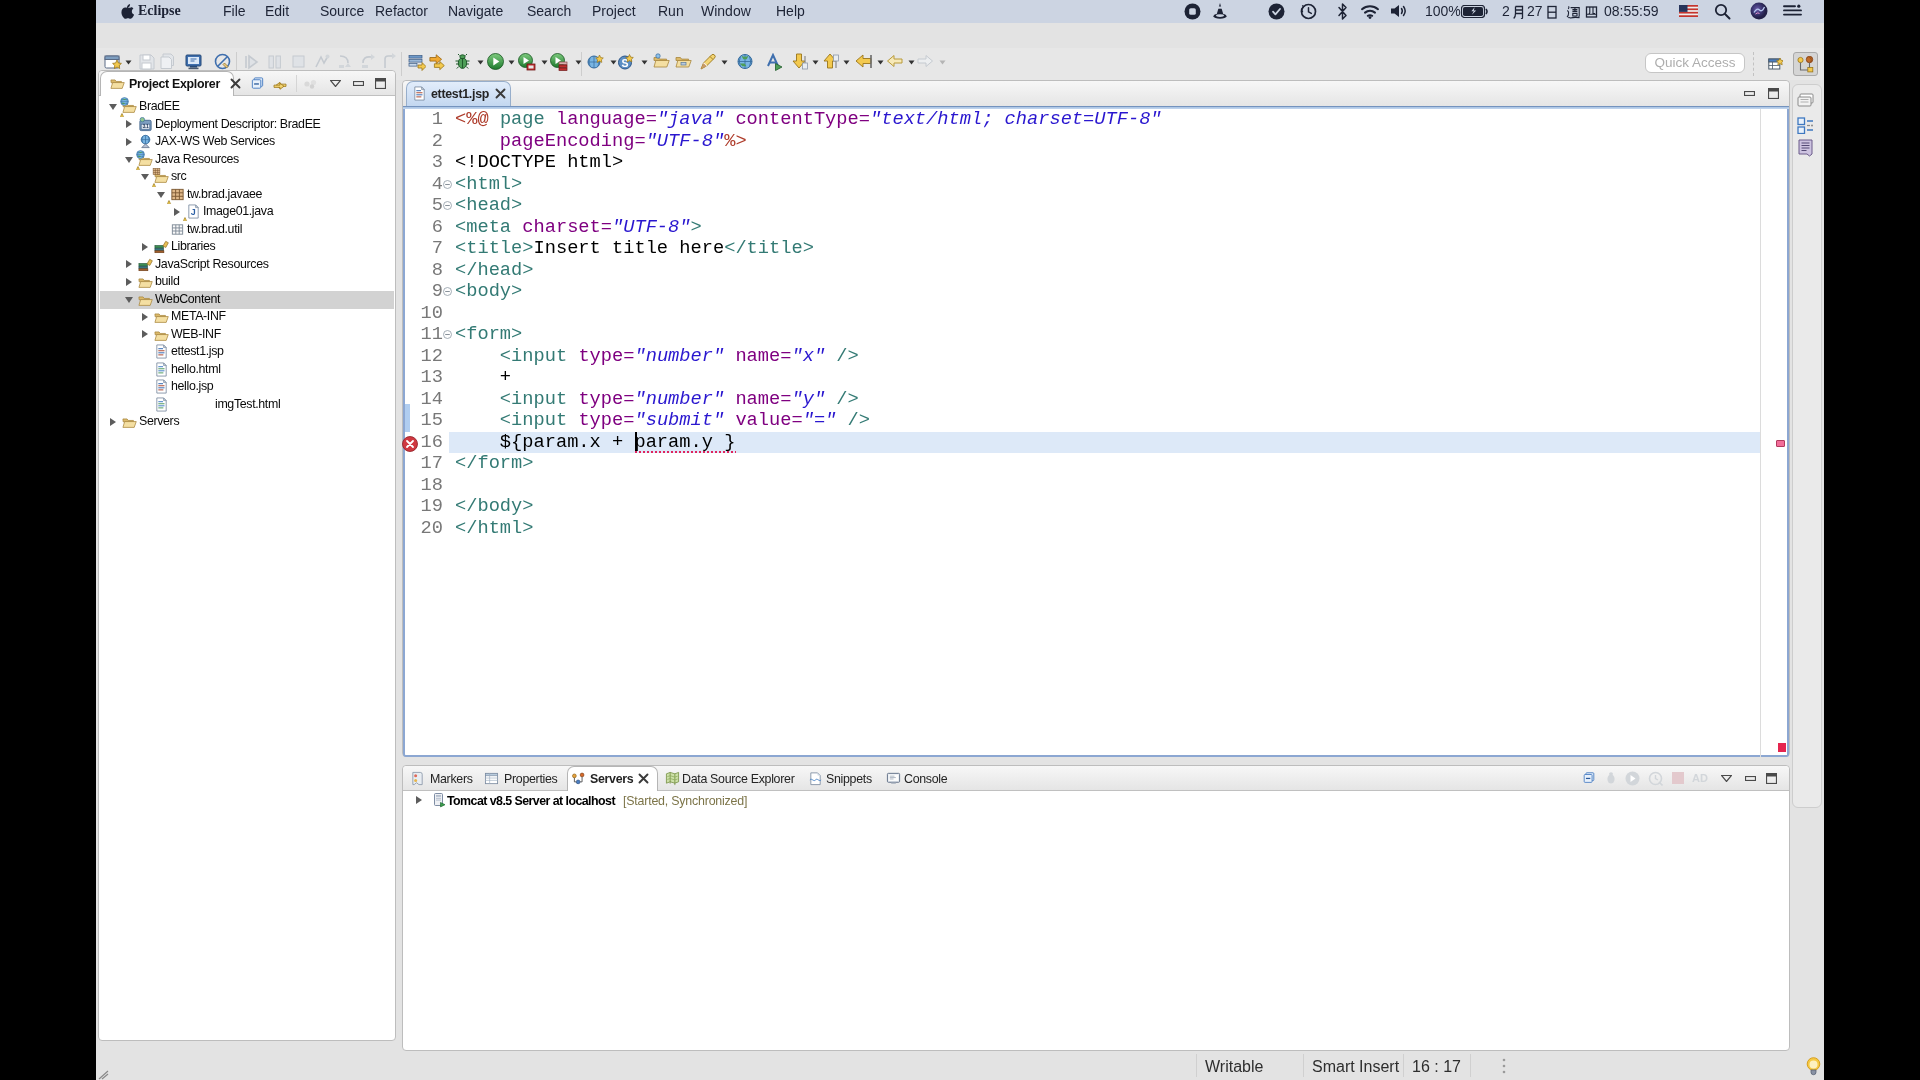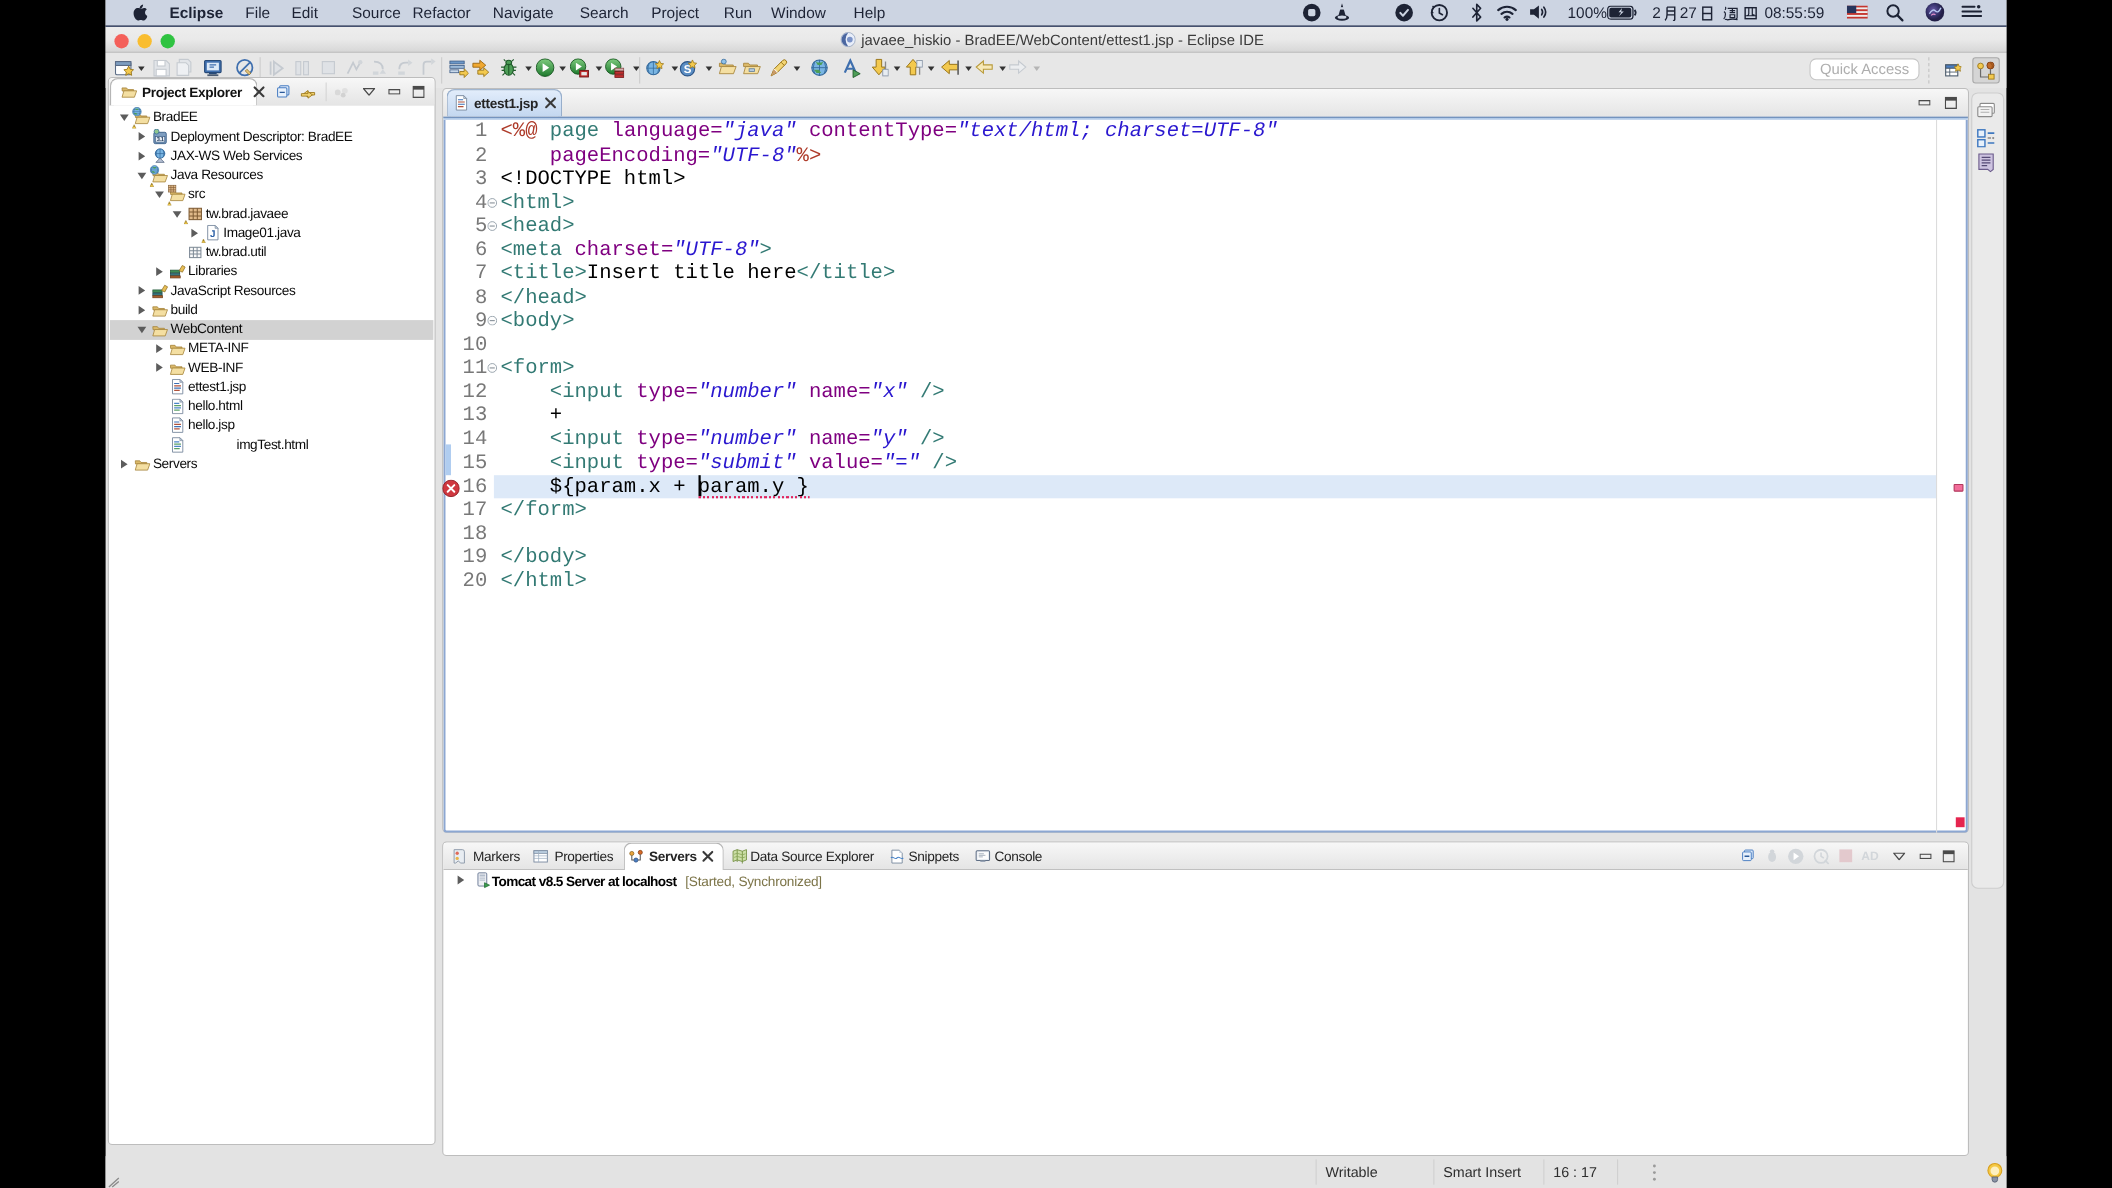--- a/index.html
+++ b/index.html
@@ -38,21 +38,21 @@
 
 pre, .mono { font-family:"Liberation Mono", monospace; }
 #edtop { position:absolute; left:0; top:25px; width:1386px; height:3px; background:linear-gradient(#7493be,#7493be 34%,#a9c3e3 34%,#c4d7ef); }
 #edbody { position:absolute; left:0; top:28px; width:1386px; height:648px; background:#fff;
   border-left:2px solid #8ca7d2; border-right:2px solid #8ca7d2; border-bottom:2px solid #8ca7d2; border-radius:0 0 3px 3px; }
 #lnums { position:absolute; left:2px; top:0px; width:36px; text-align:right; color:#787878; font-size:18.7px; line-height:21.5px; }
 #code  { position:absolute; left:50px; top:0px; font-size:18.7px; line-height:21.5px; color:#000; }
 .tg { color:#337a74; } .at { color:#7f0080; } .av { color:#2a17cf; font-style:italic; } .jd { color:#ae3b2a; }
 #curline { position:absolute; left:44px; height:21.5px; background:#dde9f8; }
 
-#statusbar { position:absolute; left:0; top:1051px; width:1728px; height:29px; background:#e3e3e3; font-size:13px; color:#2e2e2e;padding-left:44px; }
+#statusbar { position:absolute; left:0; top:1051px; width:1728px; height:29px; background:#e3e3e3; font-size:16px; color:#2e2e2e;padding-left:44px; }
 #statusbar .st { position:absolute; top:7px; }
 .vsep { position:absolute; top:3px; width:1px; height:23px; background:#d0d0d0; }
 
 #rstrip { position:absolute; left:1696px; top:84px; width:30px; height:724px; background:#eaeaea; border:1px solid #cdcdcd; border-radius:6px; }
 
 </style></head><body>
 <div id="screen">
 
 <svg width="0" height="0" style="position:absolute">
 <defs>
@@ -173,21 +173,21 @@
  <path d="M2 5.5 h6 V3 l4 4 -4 4 V8.5 h-6 z" fill="#f3d574" stroke="#9a7518" stroke-width="0.9" transform="translate(0,5) scale(1,0.75)"></path>
 </symbol>
 </defs>
 </svg>
 
 <div id="menubar">
 <svg class="abs" style="left:23px;top:3px;" width="15" height="17" viewBox="0 0 16 17">
         <path d="M12.6 4.1 c-1 .1-2.1.7-2.8.7-.8 0-1.9-.7-3-.7C4.6 4.1 2.6 6 2.6 9.2c0 3.6 2.6 7 4.3 7 .9 0 1.6-.6 2.7-.6 1 0 1.6.6 2.7.6 1.7 0 3.7-3.2 3.7-4.5-1.6-.7-2.3-1.9-2.3-3.3 0-1.3.7-2.3 1.7-3-.7-1-1.8-1.4-2.8-1.3z" fill="#1d2335"></path>
         <path d="M10.9 3.4c.6-.8 1-1.8.9-2.9-.9.1-1.9.7-2.5 1.5-.5.7-1 1.7-.8 2.8 1 0 1.8-.6 2.4-1.4z" fill="#1d2335"></path>
       </svg>
-<span class="mi" style="left:58px;font-weight:bold;">Eclipse</span>
+<span class="mi" style="left:42px;font-weight:bold;font-family:Liberation Serif, serif;">Eclipse</span>
 <span class="mi" style="left:127px;">File</span>
 <span class="mi" style="left:169px;">Edit</span>
 <span class="mi" style="left:224px;">Source</span>
 <span class="mi" style="left:279px;">Refactor</span>
 <span class="mi" style="left:352px;">Navigate</span>
 <span class="mi" style="left:431px;">Search</span>
 <span class="mi" style="left:496px;">Project</span>
 <span class="mi" style="left:562px;text-align:center;">Run</span>
 <span class="mi" style="left:605px;">Window</span>
 <span class="mi" style="left:680px;">Help</span>
@@ -267,31 +267,20 @@
           </radialGradient>
         </defs>
         <circle cx="9" cy="9" r="8.5" fill="url(#sg)"></circle>
         <path d="M4 10.5 q3-5 5.5-2.5 t5-3" stroke="#b8c8f0" stroke-width="1.3" fill="none"></path>
         <path d="M5.5 12 q2.5-2 4-0.5" stroke="#e090c8" stroke-width="1" fill="none"></path>
       </svg>
 <svg class="abs" style="left:1687px;top:4px;" width="19" height="15" viewBox="0 0 19 15">
         <path d="M1 2.2 h11 M1 6.4 h17 M1 10.6 h17" stroke="#1d2335" stroke-width="1.9" stroke-linecap="round"></path>
         <circle cx="15.8" cy="2.2" r="1.6" fill="#1d2335"></circle>
       </svg>
-</div>
-<div id="titlebar">
-<div class="tl" style="left:8px; background:#f4605a;"></div>
-<div class="tl" style="left:29px; background:#f9bd2f;"></div>
-<div class="tl" style="left:50px; background:#2fc341;"></div>
-<svg class="abs" style="left:668px;top:6px;" width="14" height="14" viewBox="0 0 14 14">
-        <circle cx="7" cy="7" r="6.5" fill="#e8eefa" stroke="#9aa8c2" stroke-width="0.8"></circle>
-        <path d="M7 1 a6 6 0 0 0 0 12 a9 9 0 0 1 0 -12" fill="#4a66a0"></path>
-        <circle cx="8.6" cy="7" r="2.6" fill="#7b93c8"></circle>
-      </svg>
-<span class="txt" style="left:687px; top:6px; font-size:13.5px; color:#3a3a3a;">javaee_hiskio - BradEE/WebContent/ettest1.jsp - Eclipse IDE</span>
 </div>
 <div id="toolbar">
 <svg class="abs" style="left:8px;top:5px;" width="18" height="18" viewBox="0 0 18 18">
         <rect x="1" y="3" width="14" height="12" rx="1.5" fill="#fff" stroke="#5a6b85" stroke-width="1"></rect>
         <rect x="1" y="3" width="14" height="3.5" fill="#7e9ec0" stroke="#5a6b85" stroke-width="1"></rect>
         <path d="M13 7 l1.4 3 3 0.4 -2.2 2.1 0.5 3 -2.7-1.5 -2.7 1.5 0.5-3 -2.2-2.1 3-0.4z" fill="#f3c94e" stroke="#9a7518" stroke-width="0.8"></path>
       </svg>
 <svg class="abs" style="left:29px;top:12px;" width="7" height="5" viewBox="0 0 7 5">
         <path d="M0.5 0.5 h6 l-3 4 z" fill="#333"></path>
       </svg>

